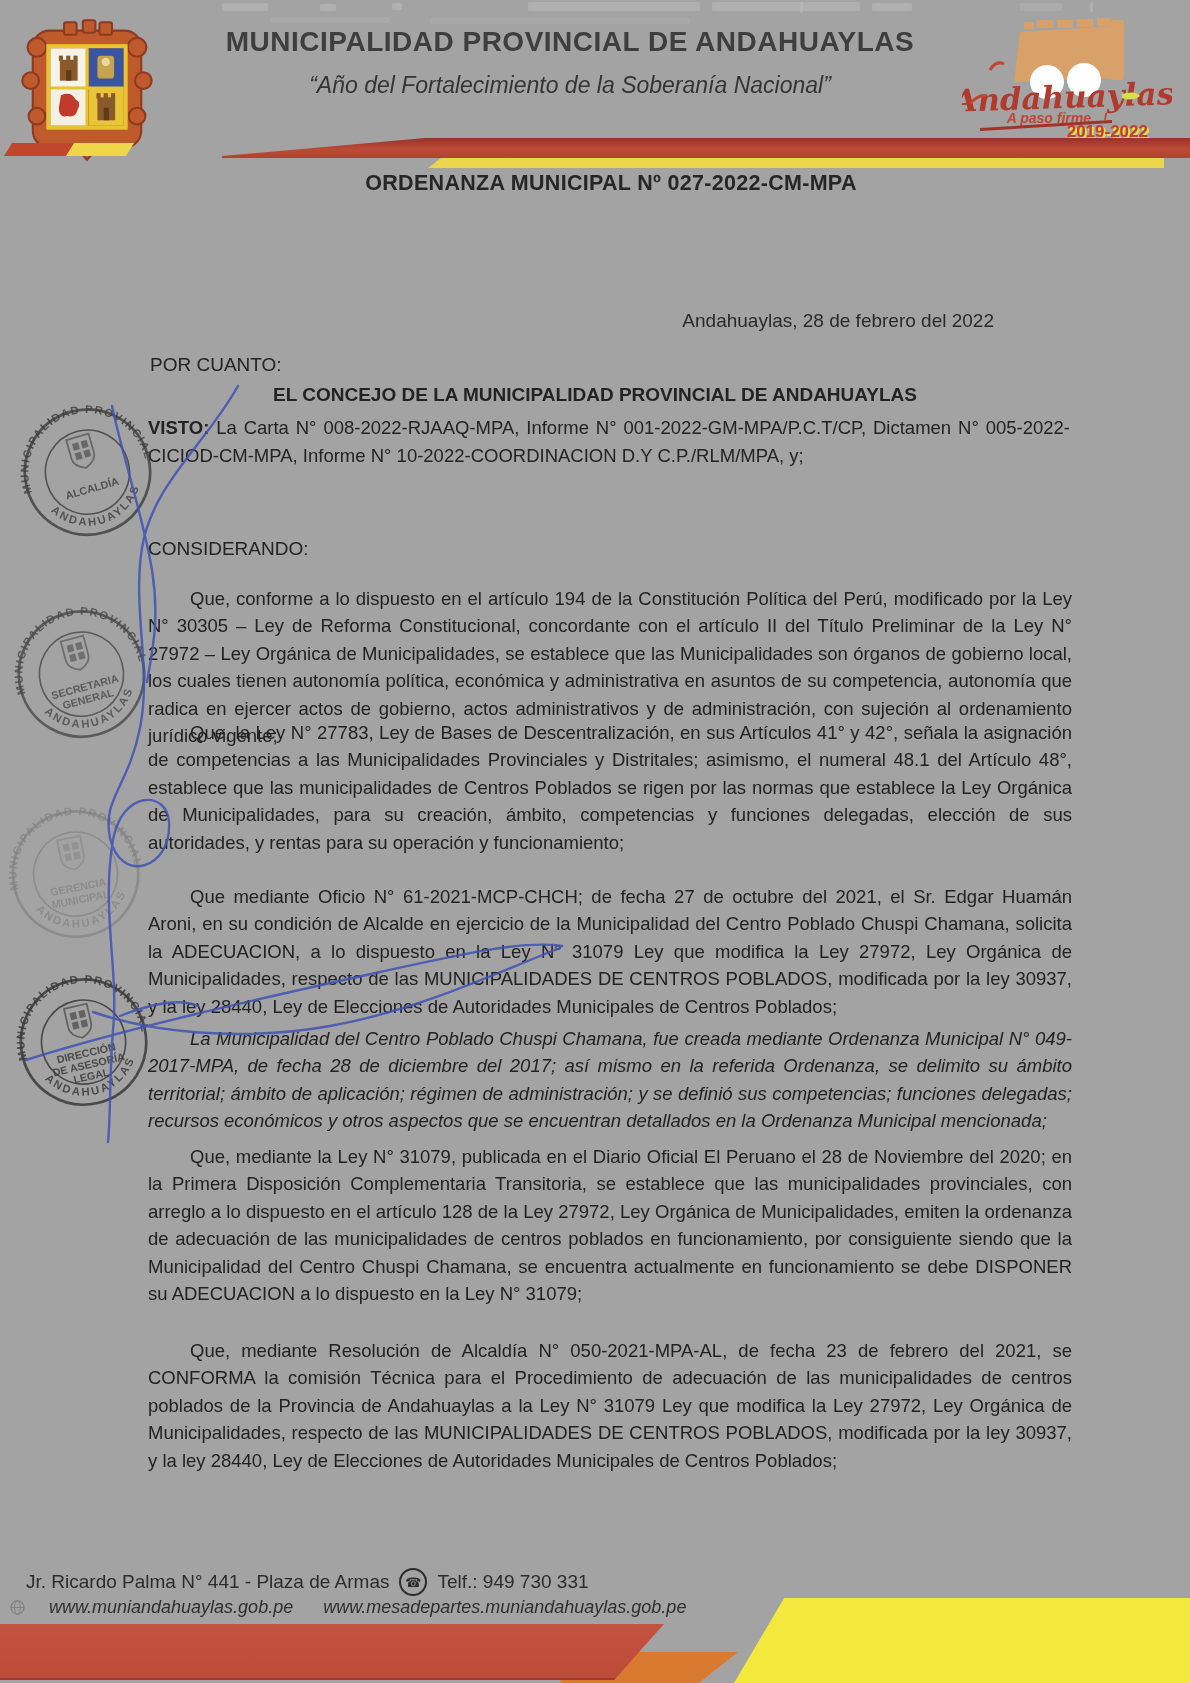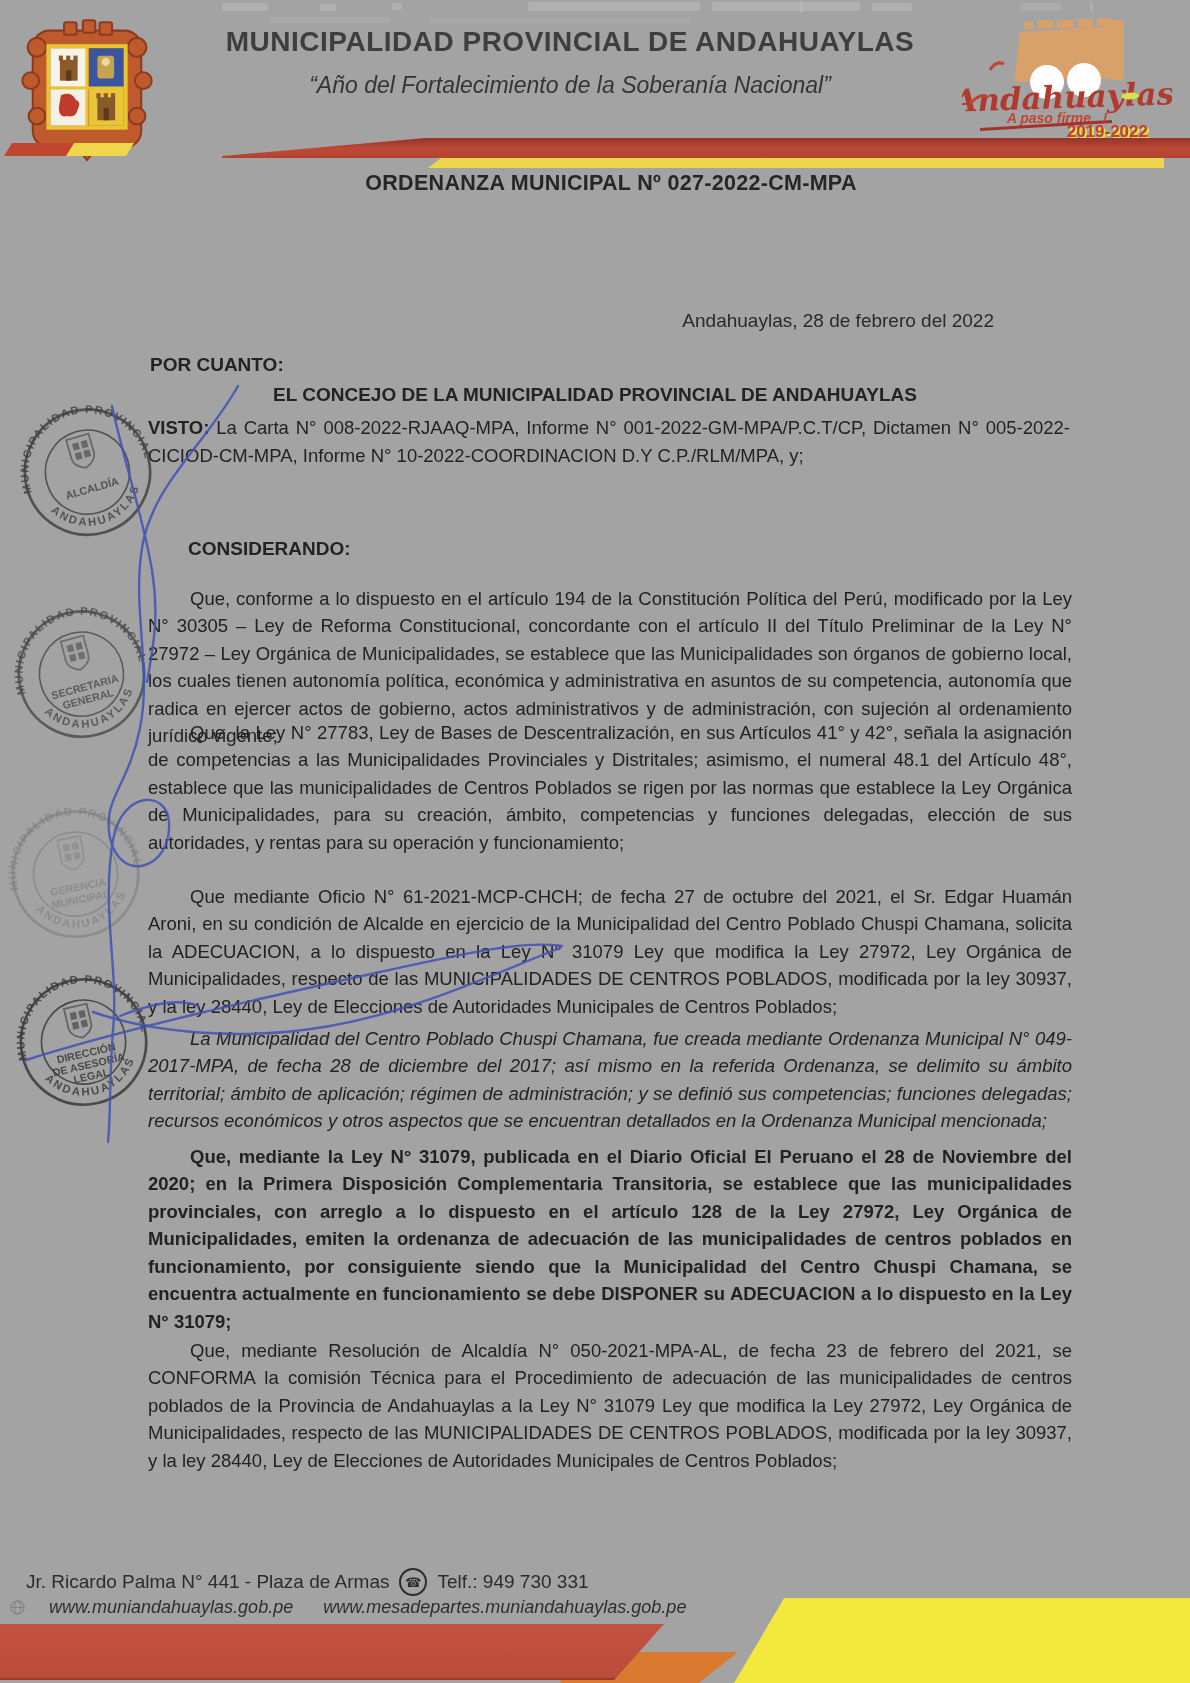--- a/index.html
+++ b/index.html
@@ -22,28 +22,28 @@
   .bar-top-red{position:absolute;left:222px;top:138px;width:968px;height:20px;
                background:linear-gradient(#97332a,#bd4a36 55%,#b24230);
                clip-path:polygon(0 90%,21% 0,100% 0,100% 100%,0 100%);}
 
   
   .doc-title{position:absolute;left:0;top:171px;width:1190px;text-align:center;
              font-size:21.5px;font-weight:bold;color:#262626;letter-spacing:.3px;padding-left:16px;}
   .doc-subject{position:absolute;left:145px;top:213px;width:900px;margin:0 auto;text-align:center;
                font-size:19.5px;font-weight:bold;line-height:29px;color:#262626;}
   .dateline{position:absolute;left:0;top:310px;width:994px;text-align:right;font-size:19px;color:#2a2a2a;}
-  .por-cuanto{position:absolute;left:150px;top:354px;font-size:19px;font-weight:bold;}
+  .por-cuanto{position:absolute;left:150px;top:354px;font-size:19px;font-weight:normal;}
   .council{position:absolute;left:145px;top:384px;width:900px;text-align:center;font-size:19px;font-weight:bold;}
   .visto{position:absolute;left:148px;top:414px;width:922px;font-size:18.5px;line-height:28px;text-align:justify;}
   .visto b{font-weight:bold;}
-  .considerando{position:absolute;left:148px;top:538px;font-size:19px;font-weight:bold;padding-left:40px;}
+  .considerando{position:absolute;left:148px;top:538px;font-size:19px;font-weight:normal;}
   .para{position:absolute;left:148px;width:924px;font-size:18.5px;line-height:27.6px;
         text-align:justify;text-indent:42px;color:#222;}
-  .p1{top:566px;} .p2{top:700px;} .p3{top:864px;} .p4{top:1006px;font-style:italic;} .p5{top:1124px;font-weight:bold;} .p6{top:1318px;}
+  .p1{top:566px;} .p2{top:700px;} .p3{top:864px;} .p4{top:1006px;font-style:italic;} .p5{top:1124px;} .p6{top:1318px;}
 
   
   .foot1{position:absolute;left:26px;top:1568px;font-size:19px;color:#2c2c2c;display:flex;align-items:center;gap:10px;}
   .phn{display:inline-flex;align-items:center;justify-content:center;width:24px;height:24px;border:2px solid #2c2c2c;
        border-radius:50%;font-size:13px;line-height:1;}
   .foot2{position:absolute;left:10px;top:1597px;font-size:18px;font-style:italic;color:#2e2e2e;
          display:flex;align-items:center;gap:24px;}
   .globe{opacity:.55;}
 
   

